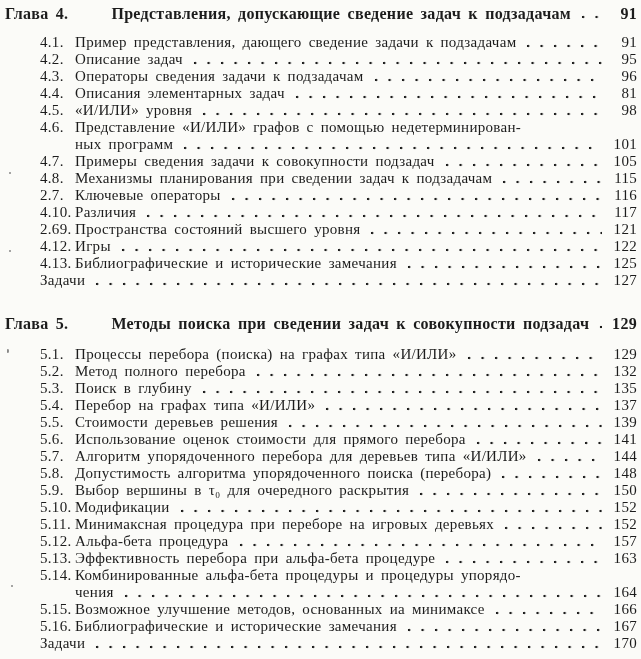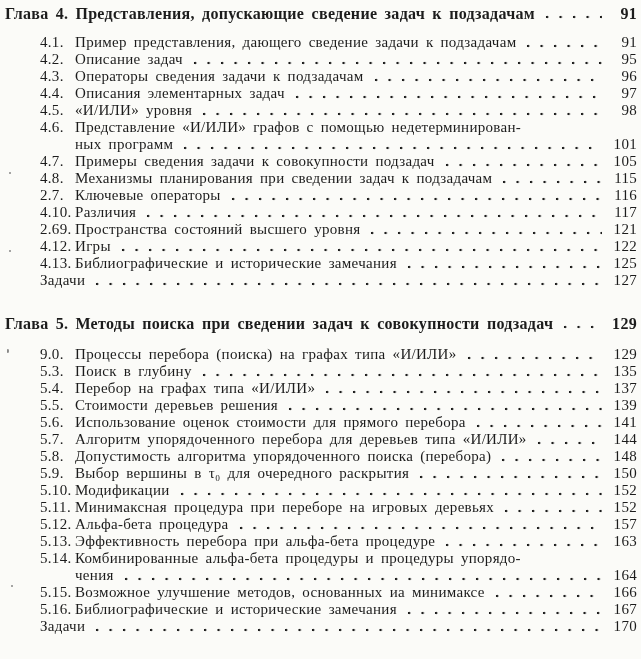--- a/index.html
+++ b/index.html
@@ -30,21 +30,21 @@
     font-size: 15px;
     white-space: nowrap;
     word-spacing: 3px;
     letter-spacing: 0.3px;
   }
   .row.heading {
     font-weight: bold;
     font-size: 16px;
   }
   .chapter-label { margin-right: 7px; flex: none; }
-  .chapter-title { flex: none; }
+  .chapter-title { flex: none; margin-left: 36px; }
   .entries { padding-left: 35px; margin-top: 12px; }
   .section + .section { margin-top: 26px; }
   .section + .section .entries { margin-top: 14px; }
   .num {
     flex: none;
     width: 29px;
     text-align: left;
     margin-right: 6px;
   }
   .title { flex: none; }
@@ -107,21 +107,21 @@
         <div class="row entry">
           <span class="num">4.3.</span>
           <span class="title">Операторы сведения задачи к подзадачам</span>
           <span class="leader"></span>
           <span class="page-num">96</span>
         </div>
         <div class="row entry">
           <span class="num">4.4.</span>
           <span class="title">Описания элементарных задач</span>
           <span class="leader"></span>
-          <span class="page-num">97</span>
+          <span class="page-num">81</span>
         </div>
         <div class="row entry">
           <span class="num">4.5.</span>
           <span class="title">«И/ИЛИ» уровня</span>
           <span class="leader"></span>
           <span class="page-num">98</span>
         </div>
         <div class="row entry">
           <span class="num">4.6.</span>
           <span class="title">Представление «И/ИЛИ» графов с помощью недетерминирован-</span>
@@ -182,24 +182,30 @@
     </div>
     <div class="section">
       <div class="row heading">
         <span class="chapter-label">Глава 5.</span>
         <span class="chapter-title">Методы поиска при сведении задач к совокупности подзадач</span>
         <span class="leader"></span>
         <span class="page-num">129</span>
       </div>
       <div class="entries">
         <div class="row entry">
-          <span class="num">9.0.</span>
+          <span class="num">5.1.</span>
           <span class="title">Процессы перебора (поиска) на графах типа «И/ИЛИ»</span>
           <span class="leader"></span>
           <span class="page-num">129</span>
+        </div>
+        <div class="row entry">
+          <span class="num">5.2.</span>
+          <span class="title">Метод полного перебора</span>
+          <span class="leader"></span>
+          <span class="page-num">132</span>
         </div>
         <div class="row entry">
           <span class="num">5.3.</span>
           <span class="title">Поиск в глубину</span>
           <span class="leader"></span>
           <span class="page-num">135</span>
         </div>
         <div class="row entry">
           <span class="num">5.4.</span>
           <span class="title">Перебор на графах типа «И/ИЛИ»</span>

